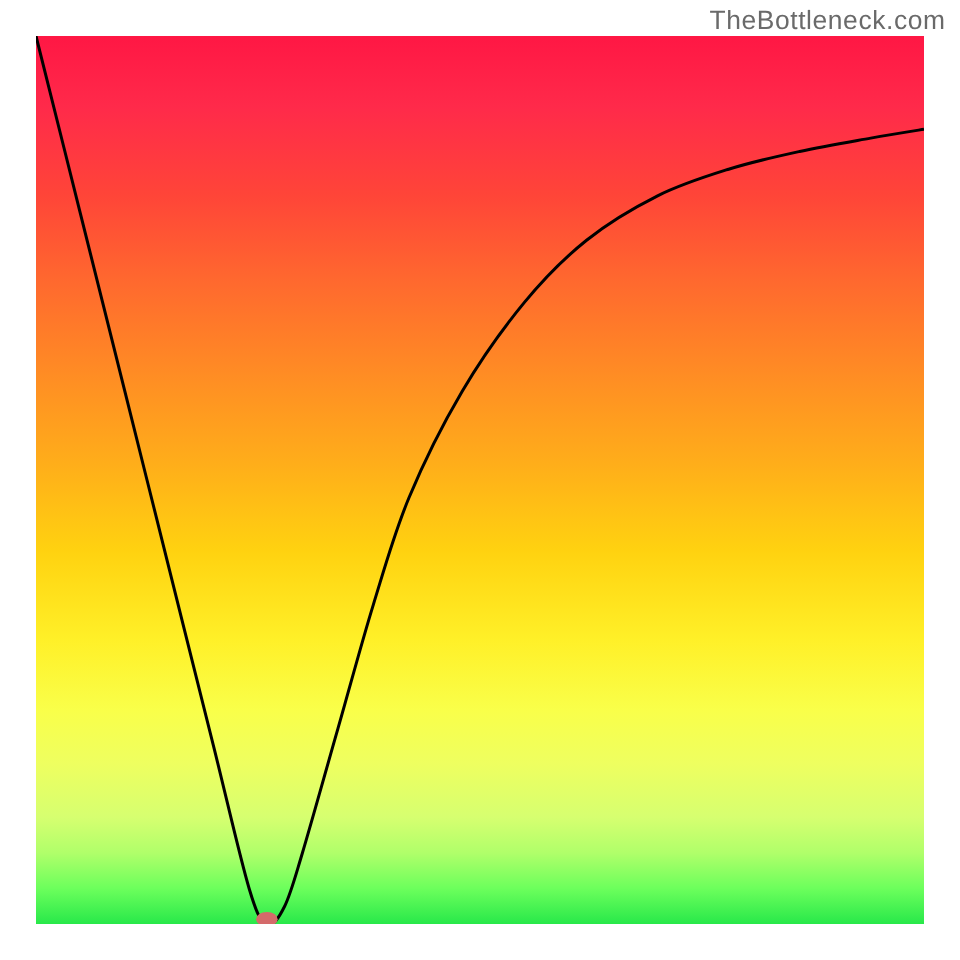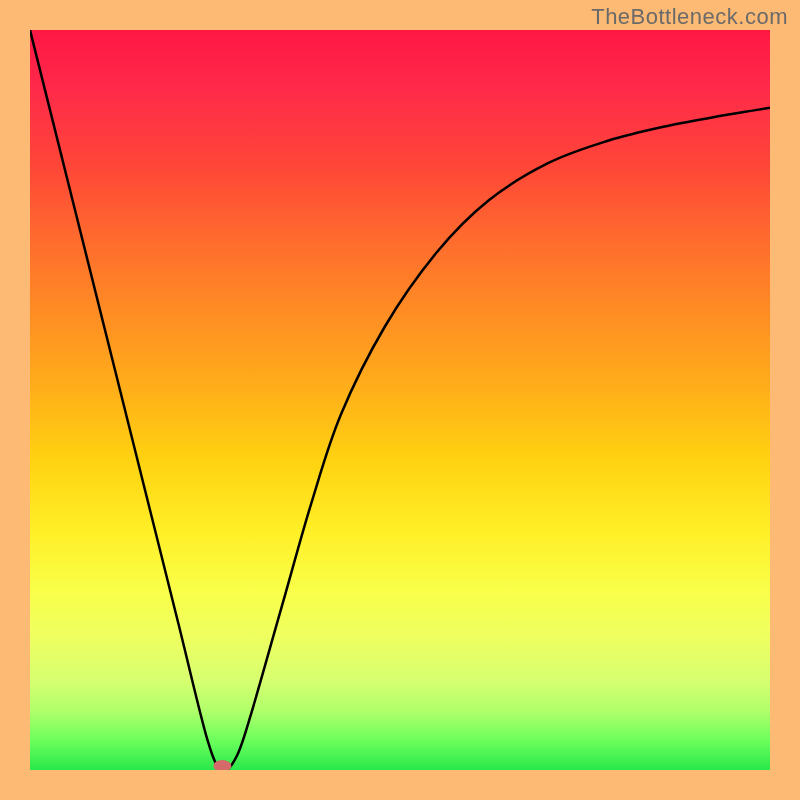--- a/index.html
+++ b/index.html
@@ -8,21 +8,21 @@
     width: 800px;
     height: 800px;
     background: #000;
     overflow: hidden;
     font-family: Arial, Helvetica, sans-serif;
   }
   .wrap {
     position: relative;
     width: 800px;
     height: 800px;
-    background: #fdba74;
+    background: #ffffff;
   }
   .plot {
     position: absolute;
     left: 30px;
     top: 30px;
     width: 740px;
     height: 740px;
     
     background: linear-gradient(to bottom,
       #ff1744 0%,

